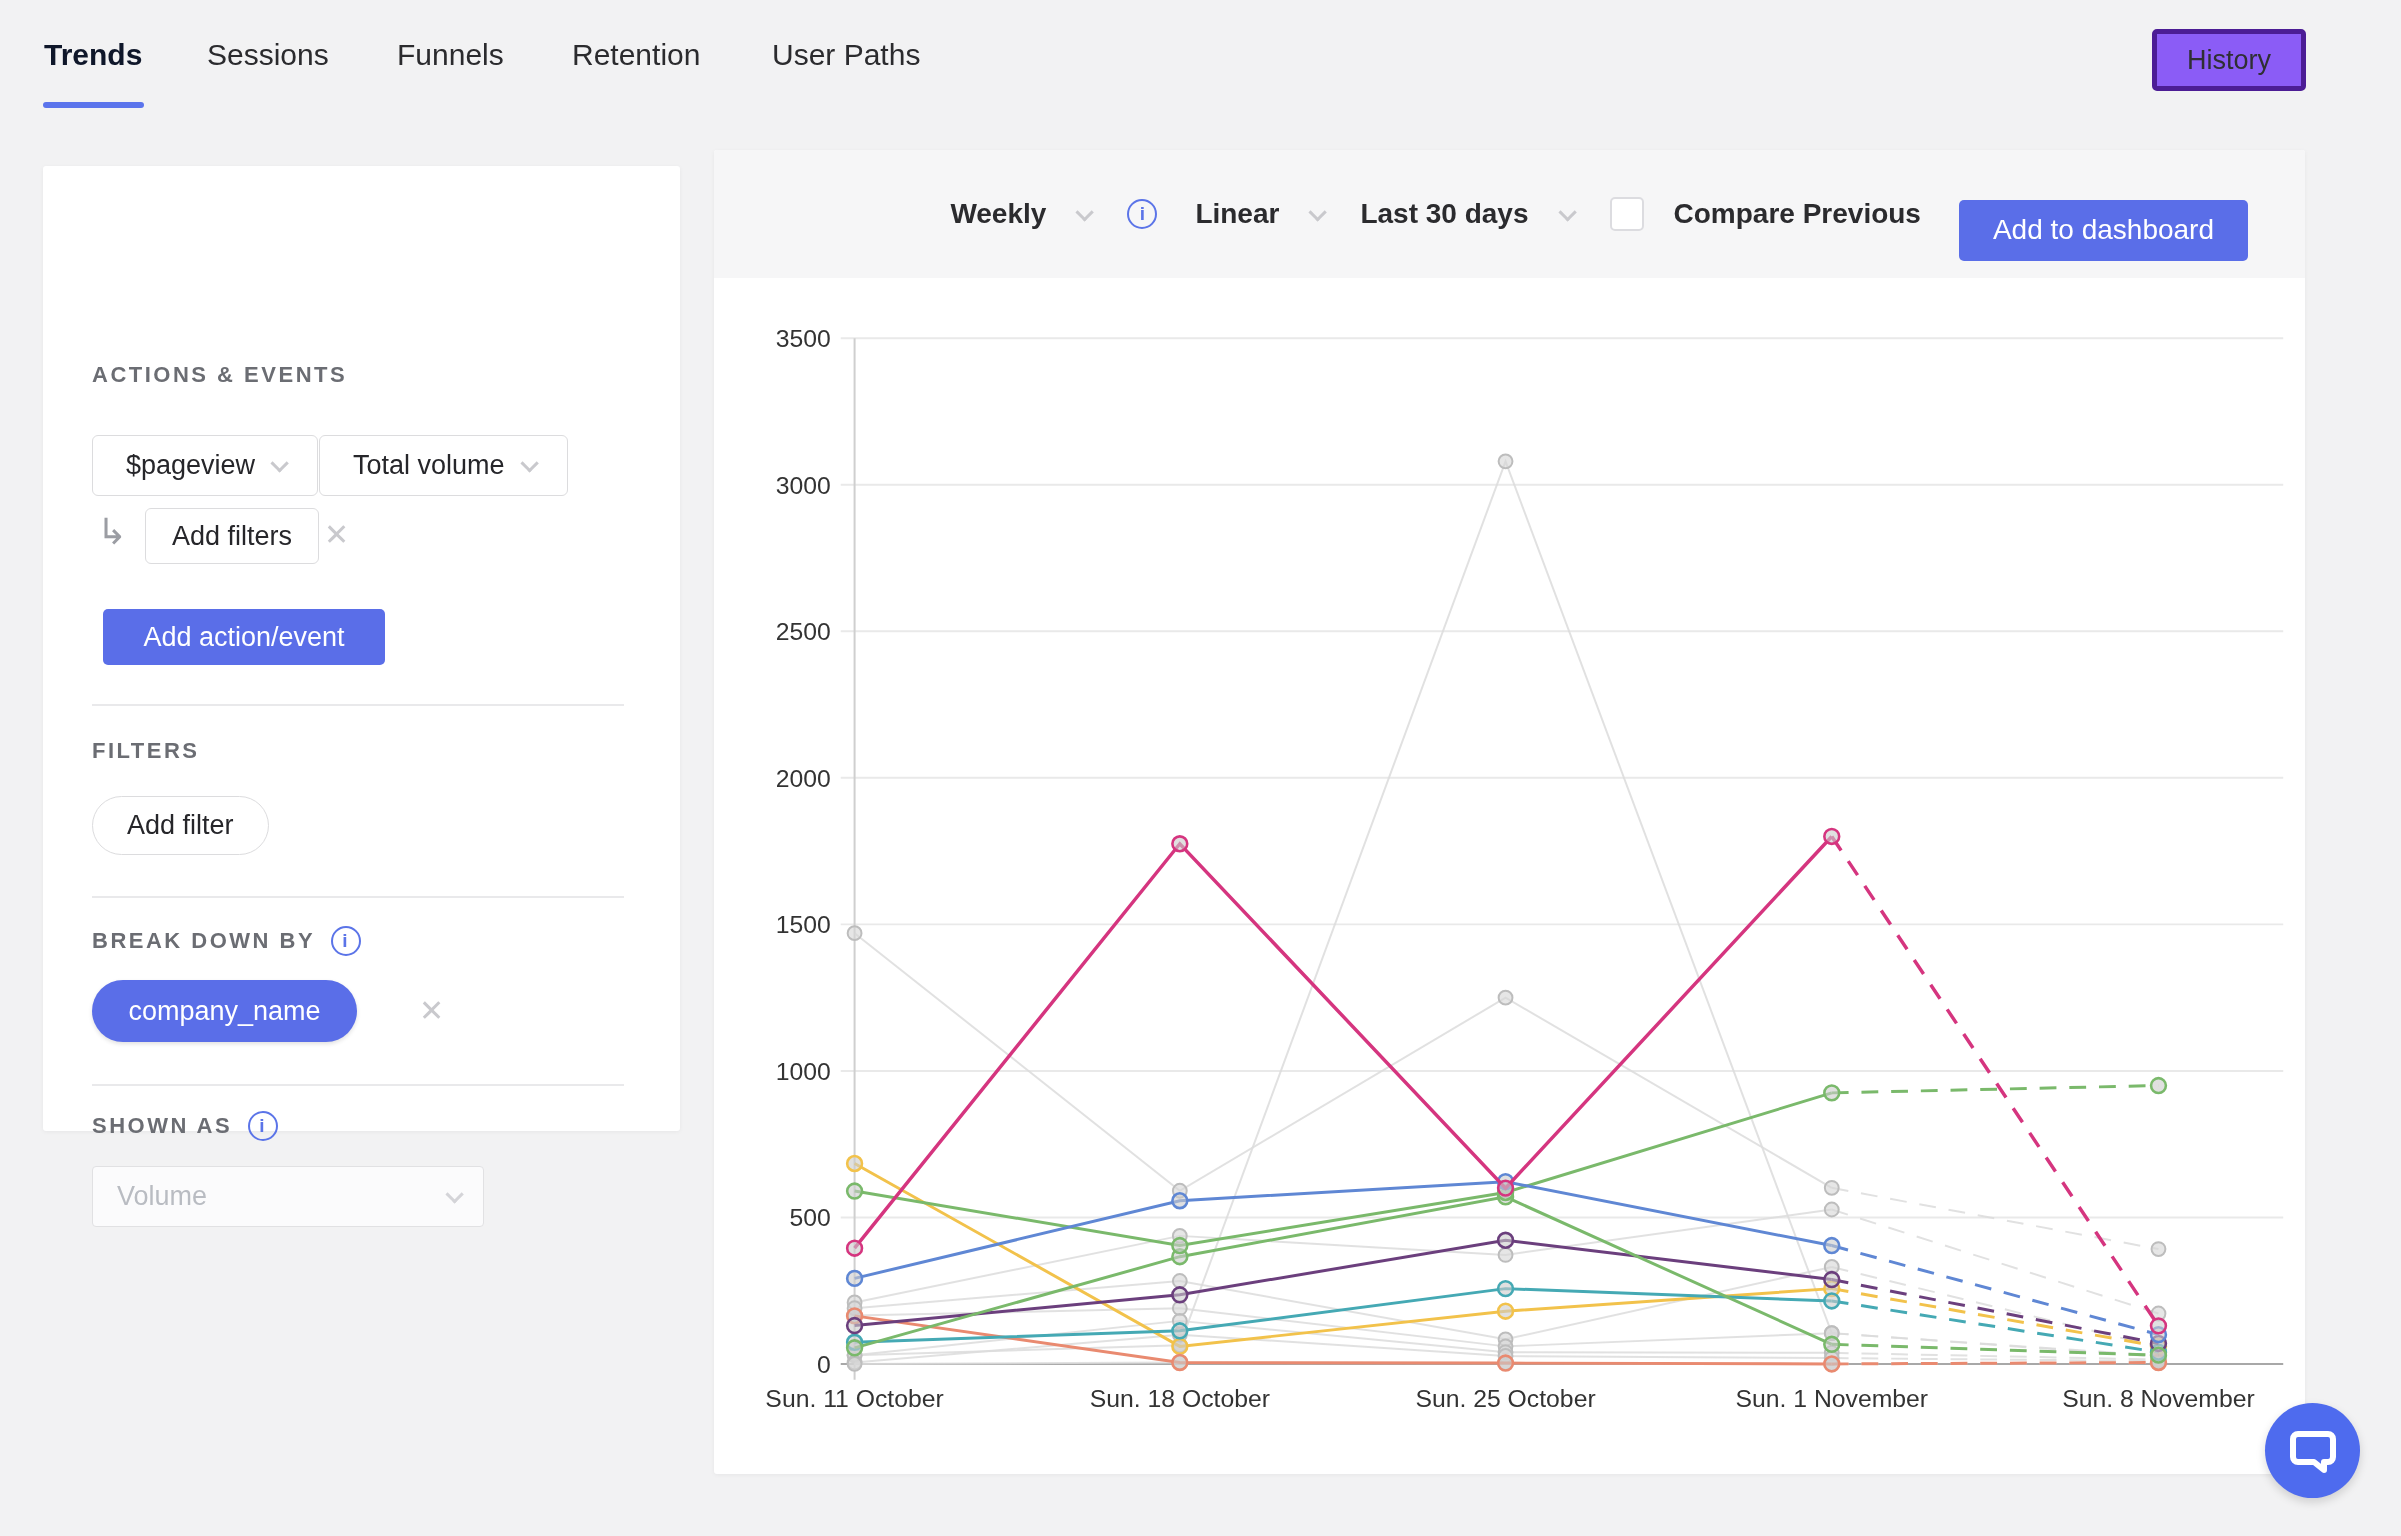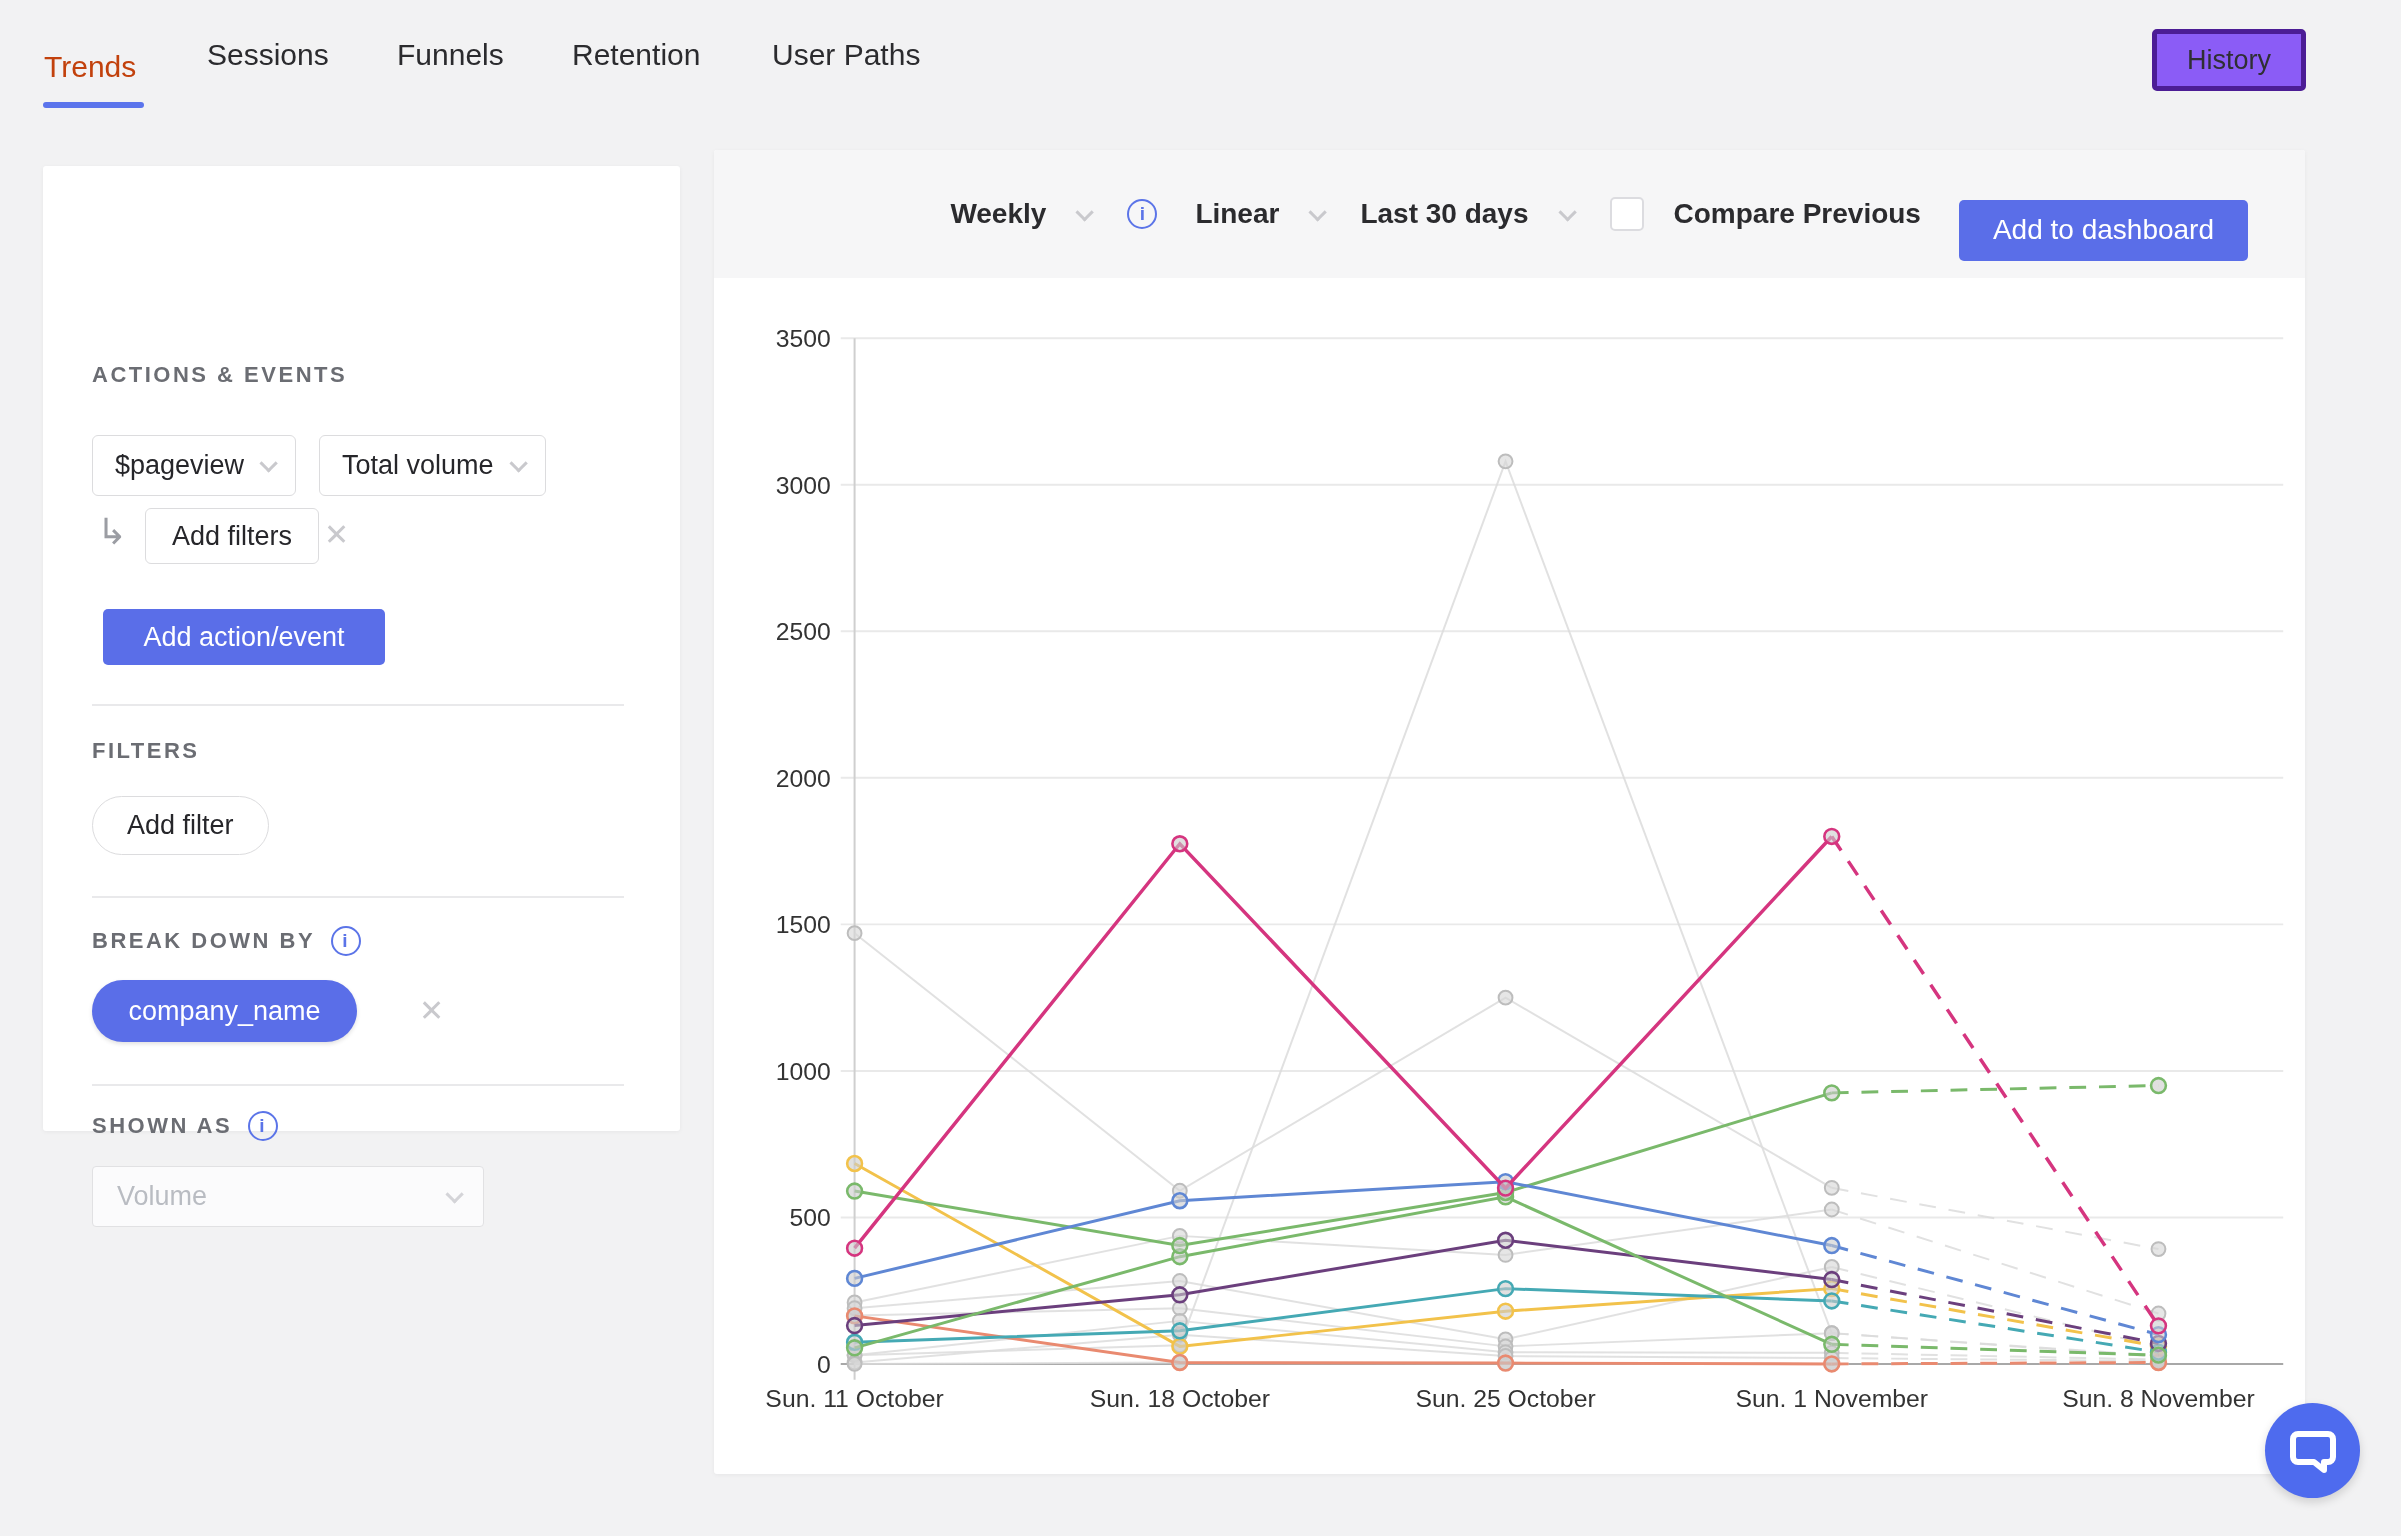--- a/index.html
+++ b/index.html
@@ -10,21 +10,21 @@
     position: relative;
     overflow: hidden;
     color: #2b2b2e;
   }
   
   .topnav { position: absolute; left: 0; top: 0; width: 2402px; height: 119px; }
   .tab {
     position: absolute; top: 38px; font-size: 30px; font-weight: 500;
     color: #2b2b2e; cursor: pointer; white-space: nowrap;
   }
-  .tab.active { color: #c2410c; font-weight: 400; margin-top: 12px; }
+  .tab.active { color: #0f172a; font-weight: 700; }
   .tab-underline {
     position: absolute; left: 43px; top: 102px; width: 101px; height: 6px;
     background: #5b74ec; border-radius: 3px;
   }
   .history-btn {
     position: absolute; left: 2152px; top: 29px; width: 154px; height: 62px;
     background: #8b5cf6; border: 5px solid #4c1d95; border-radius: 5px;
     font-size: 27px; color: #2f2f33; display: flex; align-items: center; justify-content: center;
     cursor: pointer;
   }
@@ -44,21 +44,21 @@
     padding-right: 57px; gap: 38px;
   }
   
   .section-title {
     position: absolute; left: 49px; font-size: 22px; font-weight: 600;
     letter-spacing: 2.5px; color: #6b6d73;
   }
   .sel-btn {
     position: absolute; height: 61px; background: #fff; border: 1px solid #dcdcde;
     border-radius: 6px; display: flex; align-items: center; gap: 16px;
-    padding: 0 22px; font-size: 27px; color: #26262a; cursor: pointer; white-space: nowrap;
+    padding: 0 33px; font-size: 27px; color: #26262a; cursor: pointer; white-space: nowrap;
   }
   .small-btn {
     position: absolute; height: 56px; background: #fff; border: 1px solid #dcdcde;
     border-radius: 6px; display: flex; align-items: center; justify-content: center;
     padding: 16px 26px; font-size: 27px; color: #26262a; cursor: pointer;
   }
   .primary-btn {
     background: #5a6ee8; color: #fff; border: none; border-radius: 5px;
     display: flex; align-items: center; justify-content: center;
     font-size: 27px; font-weight: 500; cursor: pointer;

